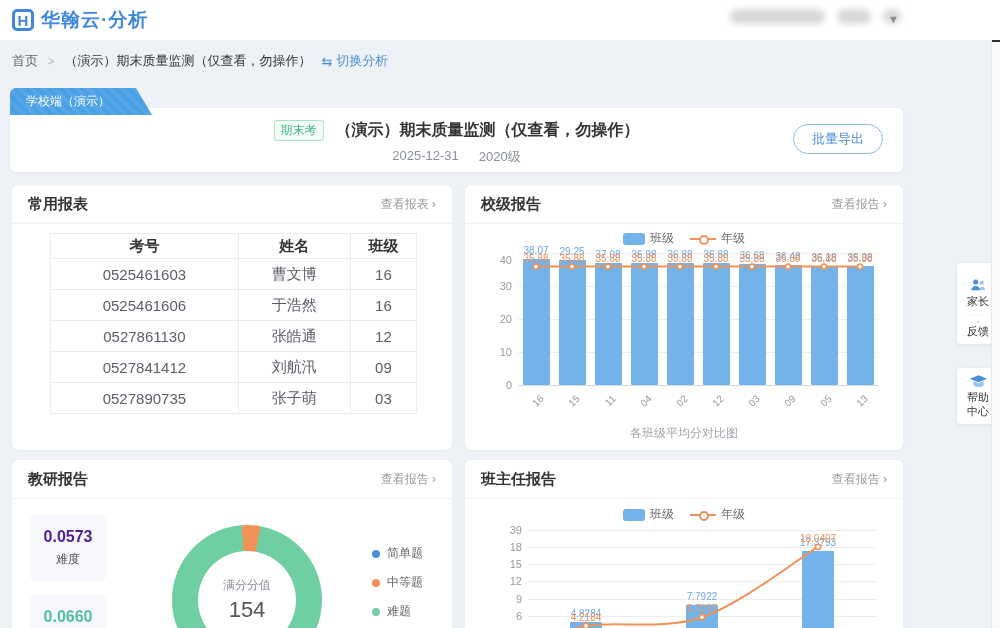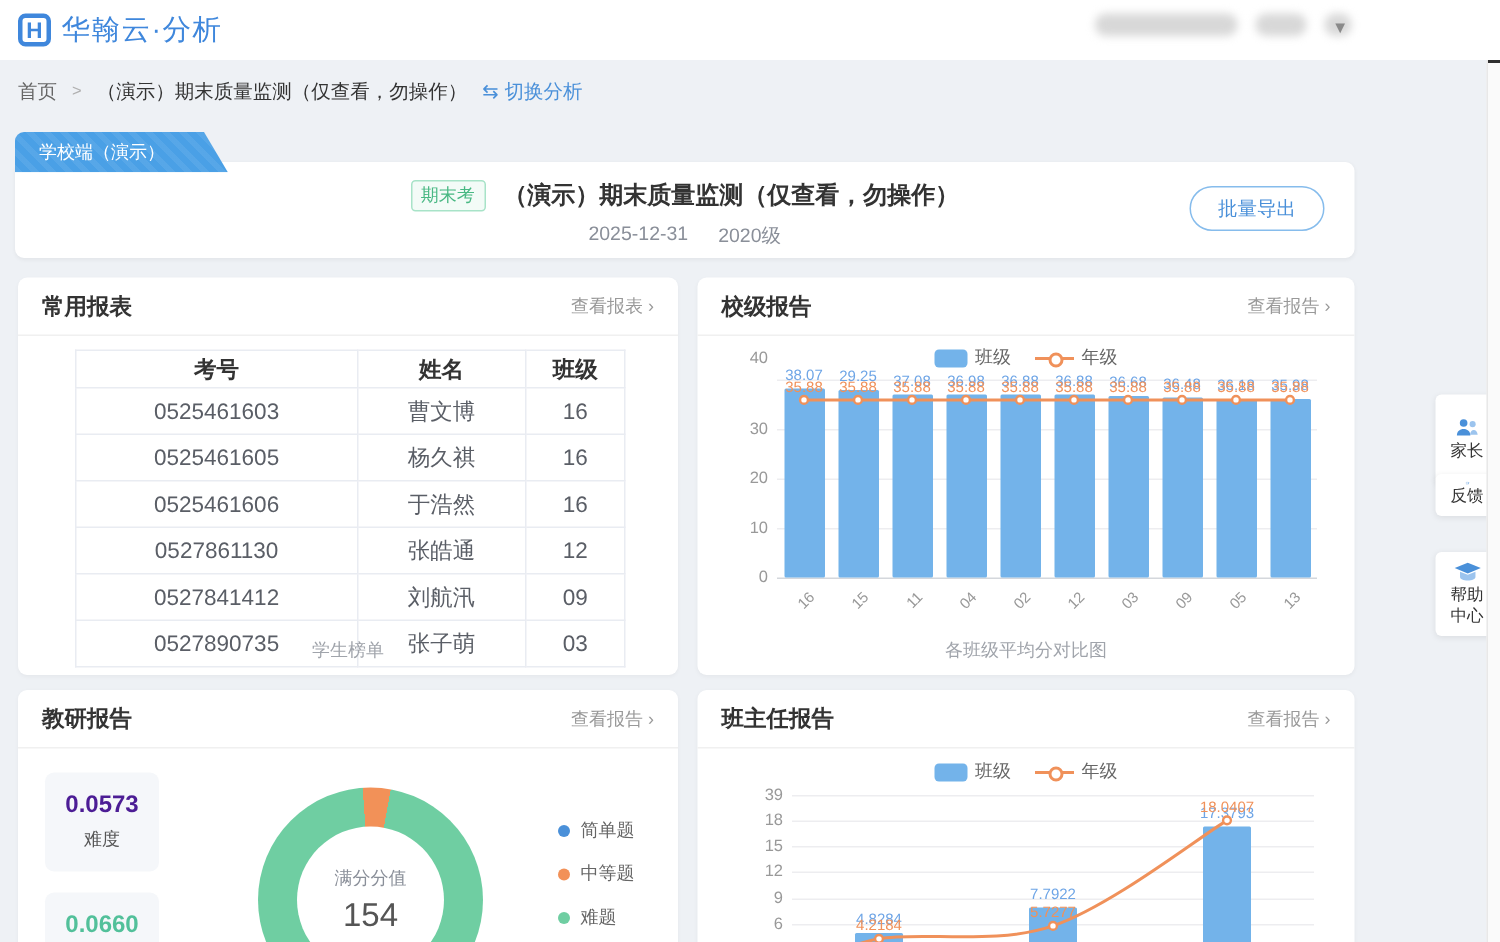--- a/index.html
+++ b/index.html
@@ -3,21 +3,21 @@
 <meta charset="utf-8">
 <style>
   html,body{margin:0;padding:0}
   body{width:1000px;height:628px;overflow:hidden;position:relative;background:#eef1f5;
        font-family:"Liberation Sans","DejaVu Sans",sans-serif;-webkit-font-smoothing:antialiased}
   
   .topbar{position:absolute;left:0;top:0;width:1000px;height:40px;background:#fff;z-index:5}
   .logo{position:absolute;left:12px;top:7px;display:flex;align-items:center;gap:7px;color:#3f87dc}
   .logo-ic{width:22px;height:22px;border:3px solid #3f87dc;border-radius:5px;display:flex;align-items:center;justify-content:center;
            font-weight:bold;font-size:15px;color:#3f87dc;box-sizing:border-box}
-  .logo-tx{font-size:19px;font-weight:normal;letter-spacing:1px}
+  .logo-tx{font-size:19px;font-weight:bold;letter-spacing:1px}
   .user-blur{position:absolute;top:9px;left:730px;display:flex;gap:12px;align-items:center;filter:blur(3px)}
   .blob{background:#d8d8d8;border-radius:8px;height:15px}
   .caret{position:absolute;left:888px;top:13px;color:#8a8a8a;font-size:11px}
   
   .crumbs{position:absolute;left:12px;top:52px;font-size:13px;color:#666;display:flex;gap:10px;align-items:center}
   .crumbs .cur{color:#333}
   .crumbs .sep{color:#b0b0b0;font-size:11px}
   .switch{color:#4a90d9;cursor:pointer;display:flex;gap:4px;align-items:center}
   
   .ribbon{position:absolute;left:10px;top:88px;width:142px;height:27px;z-index:4;background:#4aa0e6;
@@ -133,25 +133,20 @@
           <th>班级</th>
         </tr>
       </thead>
     <tbody id="rep-body">
         <tr>
           <td style="width:189px">0525461603</td>
           <td style="width:113px">曹文博</td>
           <td style="width:65px">16</td>
         </tr>
         <tr>
-          <td style="width:189px">0525461605</td>
-          <td style="width:113px">杨久祺</td>
-          <td style="width:65px">16</td>
-        </tr>
-        <tr>
           <td style="width:189px">0525461606</td>
           <td style="width:113px">于浩然</td>
           <td style="width:65px">16</td>
         </tr>
         <tr>
           <td style="width:189px">0527861130</td>
           <td style="width:113px">张皓通</td>
           <td style="width:65px">12</td>
         </tr>
         <tr>
@@ -159,21 +154,20 @@
           <td style="width:113px">刘航汛</td>
           <td style="width:65px">09</td>
         </tr>
         <tr>
           <td style="width:189px">0527890735</td>
           <td style="width:113px">张子萌</td>
           <td style="width:65px">03</td>
         </tr>
       </tbody>
   </table>
-  <div class="caption">学生榜单</div>
 </div>
 
 <div class="card" style="left:465px;top:185px;width:438px;height:265px">
   <div class="card-hd">
     <span class="t">校级报告</span>
     <span class="lk">
       <span>查看报告</span>
       <span>›</span>
     </span>
   </div>
@@ -192,21 +186,21 @@
     </div>
   <div class="baseline" style="left:38px;width:360px;top:155px"></div>
       <span class="ytick" style="left:4px;top:149px">0</span>
       <div class="gridline" style="left:38px;width:360px;top:122px"></div>
       <span class="ytick" style="left:4px;top:116px">10</span>
       <div class="gridline" style="left:38px;width:360px;top:89px"></div>
       <span class="ytick" style="left:4px;top:83px">20</span>
       <div class="gridline" style="left:38px;width:360px;top:56px"></div>
       <span class="ytick" style="left:4px;top:50px">30</span>
       <div class="gridline" style="left:38px;width:360px;top:23px"></div>
-      <span class="ytick" style="left:4px;top:3px">40</span>
+      <span class="ytick" style="left:4px;top:24px">40</span>
       <div class="bar" style="left:42.5px;top:29.369px;width:27px;height:125.631px"></div>
       <span class="blabel" style="left:26px;top:15.369px">38.07</span>
       <div class="bar" style="left:78.5px;top:29.99599999999999px;width:27px;height:125.004px"></div>
       <span class="blabel" style="left:62px;top:15.995999999999992px">29.25</span>
       <div class="bar" style="left:114.5px;top:32.63600000000001px;width:27px;height:122.36399999999999px"></div>
       <span class="blabel" style="left:98px;top:18.63600000000001px">37.08</span>
       <div class="bar" style="left:150.5px;top:32.966000000000015px;width:27px;height:122.03399999999999px"></div>
       <span class="blabel" style="left:134px;top:18.966000000000015px">36.98</span>
       <div class="bar" style="left:186.5px;top:33.29599999999999px;width:27px;height:121.70400000000001px"></div>
       <span class="blabel" style="left:170px;top:19.295999999999992px">36.88</span>

